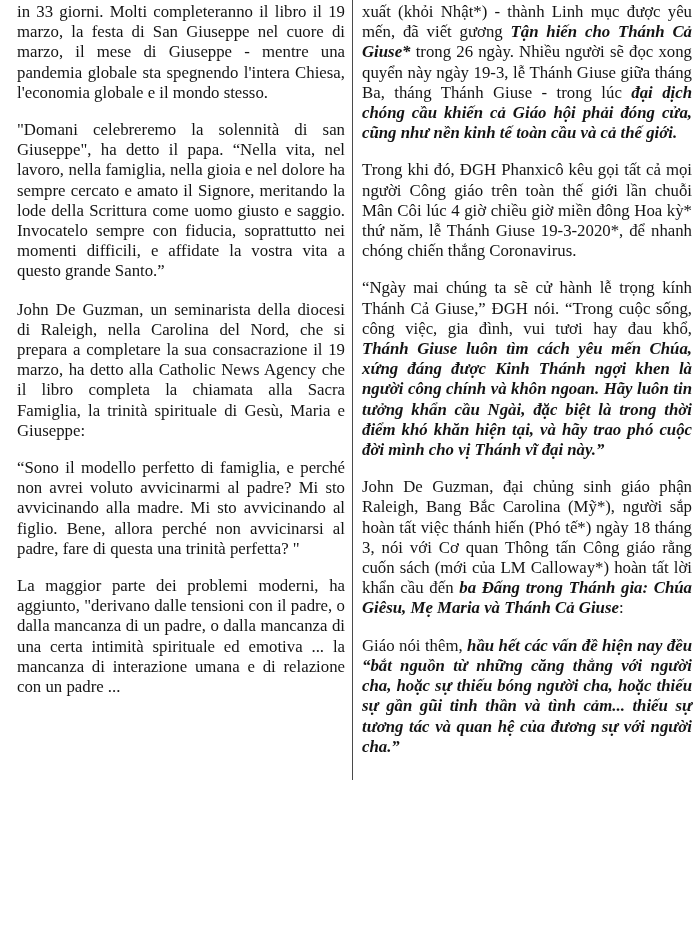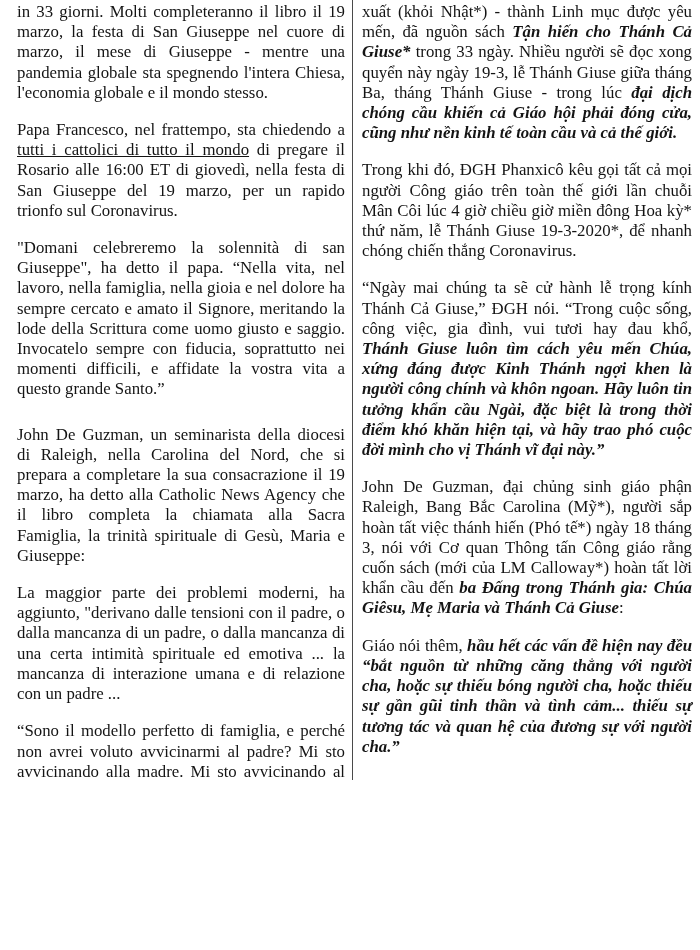--- a/index.html
+++ b/index.html
@@ -15,21 +15,21 @@
   .col {
     position: absolute;
     top: 2px;
     font-size: 16.8px;
     line-height: 20.2px;
     text-align: justify;
   }
   .col-left  { left: 17px;  width: 328px; }
   .col-right { left: 362px; width: 330px; }
   .col p { margin: 0 0 17px 0; }
-  .col p.gap-before { margin-top: 25px; }
+  .col p.gap-before { margin-top: 18px; }
   .bi { font-weight: bold; font-style: italic; }
   .ul { text-decoration: underline; }
   .divider-v {
     position: absolute;
     left: 352px; top: 0;
     width: 1px; height: 931px;
     background: #4a4a4a;
   }
   .rule-h {
     position: absolute;
@@ -39,37 +39,36 @@
   }
 </style>
 </head>
 <body>
 
 <div class="page">
 
   <div class="col col-left">
     <p><span>in 33 giorni. Molti completeranno il libro il 19 marzo, la festa di San Giuseppe nel cuore di marzo, il mese di Giuseppe - mentre una pandemia globale sta spegnendo l'intera Chiesa, l'economia globale e il mondo stesso.</span></p>
 
-    <p><span>Papa Francesco, nel frattempo, sta chiedendo a </span><span class="ul">tutti i cattolici di tutto il mondo</span><span> di pregare il Rosario alle 16:00 ET di giovedì, nella festa di San Giuseppe del 19 marzo, per un rapido trionfo sul Coronavirus.</span></p>
 
     <p><span>"Domani celebreremo la solennità di san Giuseppe", ha detto il papa. “Nella vita, nel lavoro, nella famiglia, nella gioia e nel dolore ha sempre cercato e amato il Signore, meritando la lode della Scrittura come uomo giusto e saggio. Invocatelo sempre con fiducia, soprattutto nei momenti difficili, e affidate la vostra vita a questo grande Santo.”</span></p>
 
     <p class="gap-before"><span>John De Guzman, un seminarista della diocesi di Raleigh, nella Carolina del Nord, che si prepara a completare la sua consacrazione il 19 marzo, ha detto alla Catholic News Agency che il libro completa la chiamata alla Sacra Famiglia, la trinità spirituale di Gesù, Maria e Giuseppe:</span></p>
 
+    <p><span>“Sono il modello perfetto di famiglia, e perché non avrei voluto avvicinarmi al padre? Mi sto avvicinando alla madre. Mi sto avvicinando al figlio. Bene, allora perché non avvicinarsi al padre, fare di questa una trinità perfetta? "</span></p>
+
     <p><span>La maggior parte dei problemi moderni, ha aggiunto, "derivano dalle tensioni con il padre, o dalla mancanza di un padre, o dalla mancanza di una certa intimità spirituale ed emotiva ... la mancanza di interazione umana e di relazione con un padre ...</span></p>
-
-    <p><span>“Sono il modello perfetto di famiglia, e perché non avrei voluto avvicinarmi al padre? Mi sto avvicinando alla madre. Mi sto avvicinando al figlio. Bene, allora perché non avvicinarsi al padre, fare di questa una trinità perfetta? "</span></p>
   </div>
 
   <div class="divider-v"></div>
 
   <div class="rule-h"></div>
 
   <div class="col col-right">
-    <p><span>xuất (khỏi Nhật*) - thành Linh mục được yêu mến, đã nguồn sách </span><span class="bi">Tận hiến cho Thánh Cả Giuse*</span><span> trong 33 ngày. Nhiều người sẽ đọc xong quyển này ngày 19-3, lễ Thánh Giuse giữa tháng Ba, tháng Thánh Giuse - trong lúc </span><span class="bi">đại dịch chóng cầu khiến cả Giáo hội phải đóng cửa, cũng như nền kinh tế toàn cầu và cả thế giới.</span></p>
+    <p><span>xuất (khỏi Nhật*) - thành Linh mục được yêu mến, đã viết gương </span><span class="bi">Tận hiến cho Thánh Cả Giuse*</span><span> trong 26 ngày. Nhiều người sẽ đọc xong quyển này ngày 19-3, lễ Thánh Giuse giữa tháng Ba, tháng Thánh Giuse - trong lúc </span><span class="bi">đại dịch chóng cầu khiến cả Giáo hội phải đóng cửa, cũng như nền kinh tế toàn cầu và cả thế giới.</span></p>
 
     <p><span>Trong khi đó, ĐGH Phanxicô kêu gọi tất cả mọi người Công giáo trên toàn thế giới lần chuỗi Mân Côi lúc 4 giờ chiều giờ miền đông Hoa kỳ* thứ năm, lễ Thánh Giuse 19-3-2020*, để nhanh chóng chiến thắng Coronavirus.</span></p>
 
     <p><span>“Ngày mai chúng ta sẽ cử hành lễ trọng kính Thánh Cả Giuse,” ĐGH nói. “Trong cuộc sống, công việc, gia đình, vui tươi hay đau khổ, </span><span class="bi">Thánh Giuse luôn tìm cách yêu mến Chúa, xứng đáng được Kinh Thánh ngợi khen là người công chính và khôn ngoan. Hãy luôn tin tưởng khẩn cầu Ngài, đặc biệt là trong thời điểm khó khăn hiện tại, và hãy trao phó cuộc đời mình cho vị Thánh vĩ đại này.”</span></p>
 
     <p><span>John De Guzman, đại chủng sinh giáo phận Raleigh, Bang Bắc Carolina (Mỹ*), người sắp hoàn tất việc thánh hiến (Phó tế*) ngày 18 tháng 3, nói với Cơ quan Thông tấn Công giáo rằng cuốn sách (mới của LM Calloway*) hoàn tất lời khẩn cầu đến </span><span class="bi">ba Đấng trong Thánh gia: Chúa Giêsu, Mẹ Maria và Thánh Cả Giuse</span><span>:</span></p>
 
 
     <p><span>Giáo nói thêm, </span><span class="bi">hầu hết các vấn đề hiện nay đều “bắt nguồn từ những căng thẳng với người cha, hoặc sự thiếu bóng người cha, hoặc thiếu sự gần gũi tinh thần và tình cảm... thiếu sự tương tác và quan hệ của đương sự với người cha.”</span></p>
   </div>

